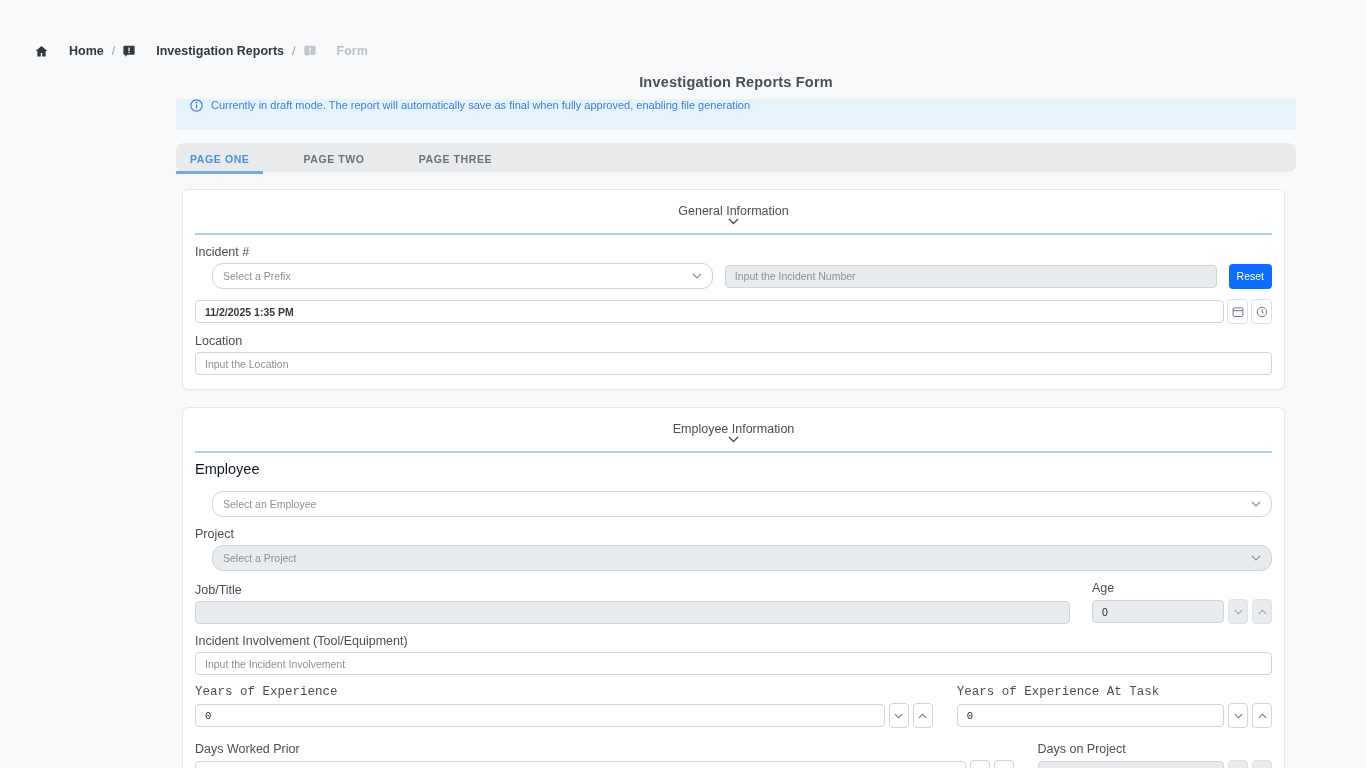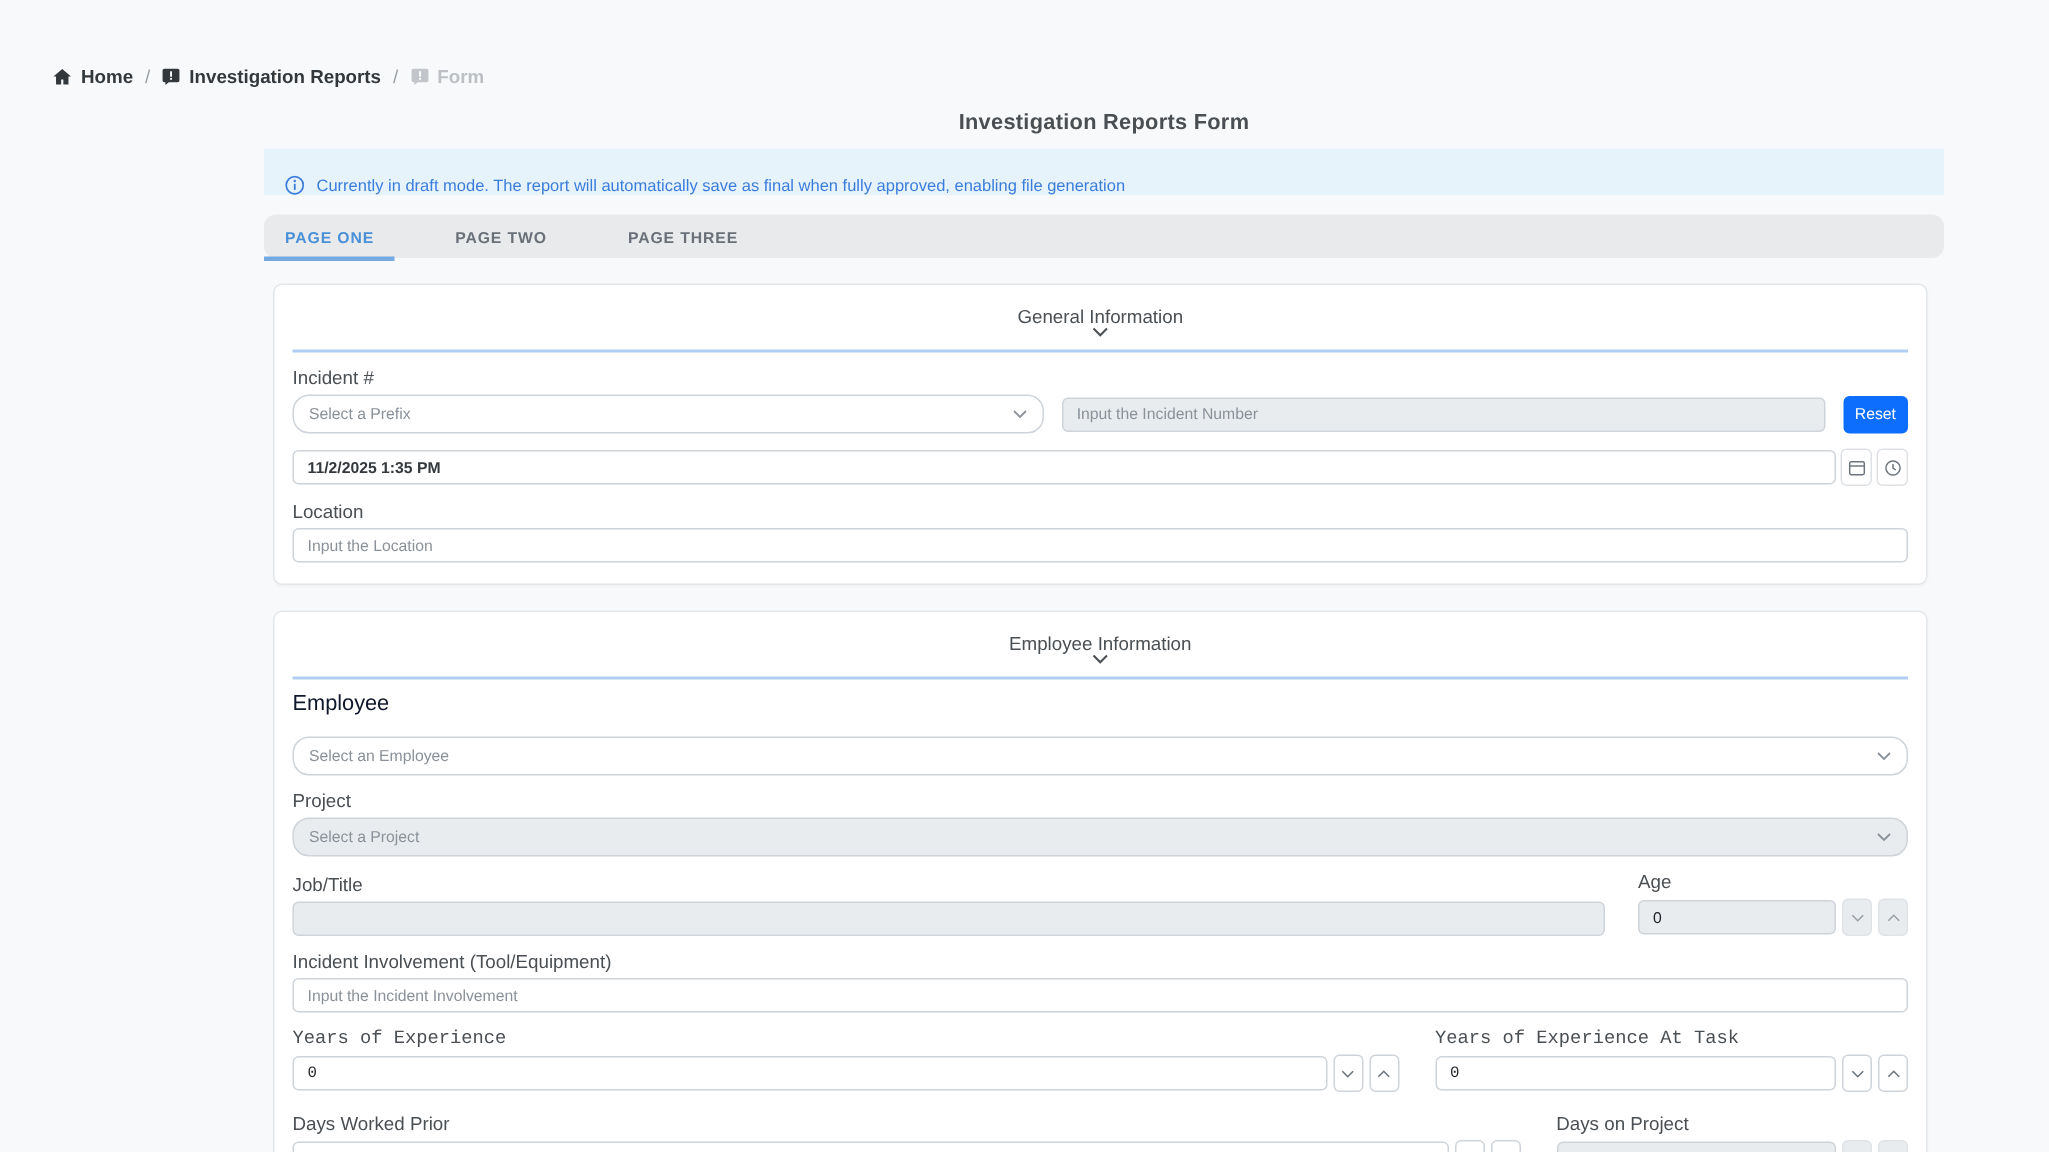--- a/index.html
+++ b/index.html
@@ -1,49 +1,49 @@
 <!DOCTYPE html>
 <html><head>
 <meta charset="utf-8">
 <style>
   * { margin:0; padding:0; box-sizing:border-box; }
   html,body { width:1366px; height:768px; background:#f8f9fa; font-family:"Liberation Sans", sans-serif; overflow:hidden; }
 
   
   .breadcrumb { display:flex; align-items:center; gap:8px; margin:44px 0 0 35px; font-size:12.5px; font-weight:700; color:#33383d; }
-  .bc-item { display:inline-flex; align-items:center; gap:6px; cursor:pointer; }
+  .bc-item { display:inline-flex; align-items:center; gap:21px; cursor:pointer; }
   .bc-item.muted { color:#bcc0c4; }
   .bc-sep { color:#9aa0a6; font-weight:400; }
 
   
   .container { width:1120px; margin:0 0 0 176px; }
   .page-title { text-align:center; font-size:14.5px; font-weight:700; color:#4a4f54; margin-top:16px; letter-spacing:.2px; }
 
-  .alert { margin-top:9px; background:#e7f3fa; border-radius:0; height:31px; display:flex; align-items:flex-end; gap:8px; padding:0 14px; color:#3b7ddd; font-size:11px; }
+  .alert { margin-top:9px; background:#e7f3fa; border-radius:0; height:31px; display:flex; align-items:flex-start; gap:8px; padding:0 14px; color:#3b7ddd; font-size:11px; }
 
   .tabsbar { margin-top:13px; background:#e9eaeb; border-radius:8px; height:29px; display:flex; justify-content:flex-start; align-items:flex-end; gap:26px; }
   .tab { font-size:10.5px; font-weight:700; letter-spacing:.6px; color:#697078; padding:7px 14px 6px; cursor:pointer; border-bottom:3px solid transparent; margin-bottom:-2px; }
   .tab.active { color:#4a90d9; border-bottom-color:#74a9e2; }
 
   
   .card { background:#fff; border:1px solid #e3e6ea; border-radius:6px; margin:17px 11px 0 6px; padding:10px 12px 14px; box-shadow:0 1px 2px rgba(0,0,0,.03); }
   .card-head { display:flex; justify-content:space-between; align-items:center; padding:4px 4px 8px; border-bottom:2px solid #b0cdf2; cursor:pointer;flex-direction:column; }
   .card-head .sec-title { font-size:12.5px; color:#4a4f54; }
   .chev { color:#4a4f54; display:inline-flex; }
 
   .field { margin-top:10px; }
   label { display:block; font-size:12.5px; color:#4a4f54; margin-bottom:4px; }
   label.big { font-size:14.5px; color:#0f172a; margin:8px 0 14px; }
 
   .row { display:flex; align-items:center; }
   input.txt { height:23px; border:1px solid #ced4da; border-radius:4px; padding:0 9px; font-size:10.5px; color:#212529; font-family:inherit; width:100%; background:#fff; outline:none; }
   input.txt::placeholder { color:#8a9199; }
   input.txt:disabled, .dis { background:#e9ecef !important; }
 
-  .select { height:25px; border:1px solid #ced4da; border-radius:11px; background:#fff; display:flex; align-items:center; justify-content:space-between; padding:12px 10px; font-size:10.5px; color:#8a9199; cursor:pointer; }
+  .select { height:25px; border:1px solid #ced4da; border-radius:11px; background:#fff; display:flex; align-items:center; justify-content:space-between; padding:12px 10px; font-size:10.5px; color:#8a9199; cursor:pointer;margin-left:17px; }
   .select .chev { color:#8a9199; }
   .select.disabled { background:#e9ecef; cursor:default; }
 
   .btn-reset { background:#0d6efd; color:#fff; border:none; border-radius:4px; font-size:10.5px; font-family:inherit; height:25px; padding:0 8px; cursor:pointer; }
 
   .icon-btn { width:21px; height:25px; border:1px solid #dee2e6; background:#fff; border-radius:4px; display:flex; align-items:center; justify-content:center; color:#6c757d; cursor:pointer; margin-left:3px; }
 
   .stepper { display:flex; align-items:center; }
   .stepper input { flex:1; }
   .step { width:20px; height:25px; border:1px solid #ced4da; background:#fff; border-radius:4px; display:flex; align-items:center; justify-content:center; color:#6c757d; cursor:pointer; margin-left:4px; }

